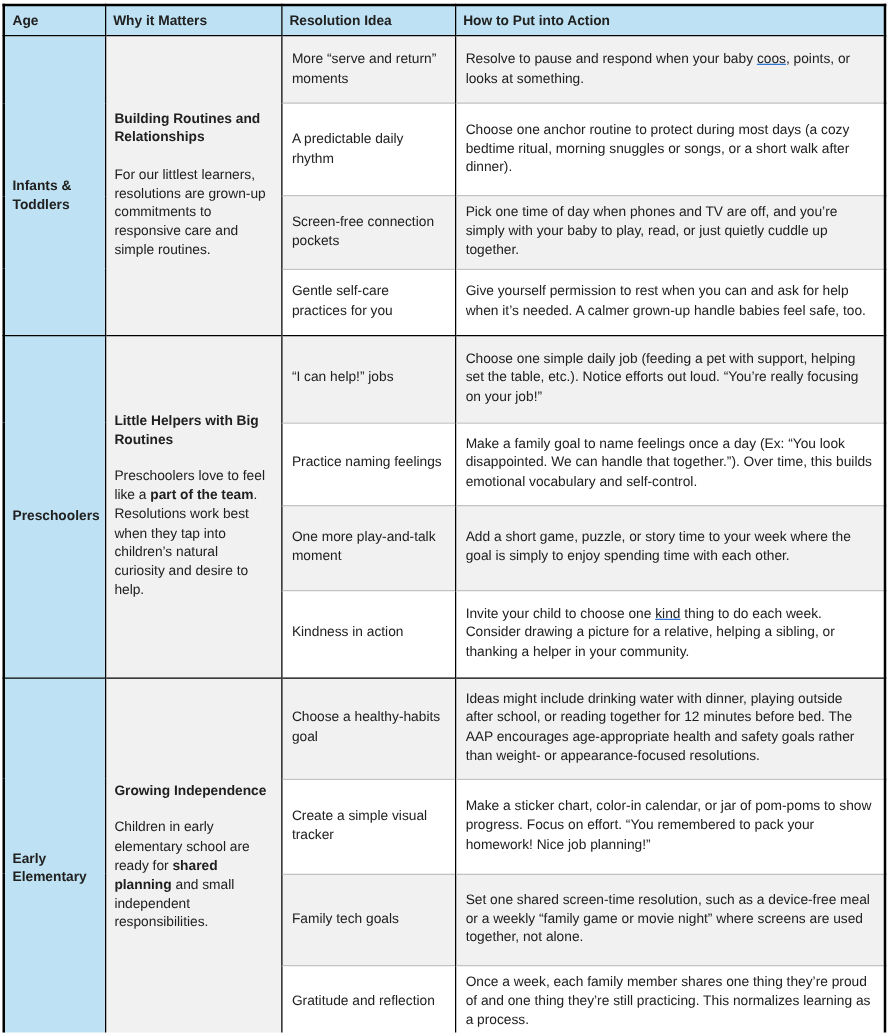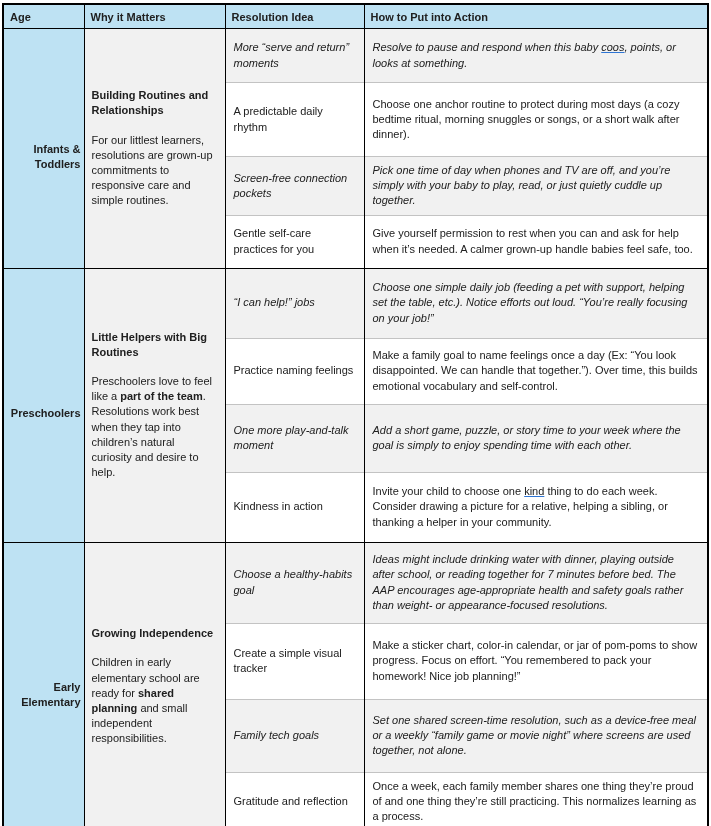--- a/index.html
+++ b/index.html
@@ -38,36 +38,34 @@
     vertical-align: middle;
     padding: 6px 8px;
     border-left: 1.5px solid var(--grid-strong, #000);
     background: var(--row-bg, #fff);
     word-wrap: break-word;
   }
   td.age-cell {
     background: var(--age-bg, #bee2f3);
     font-weight: bold;
     padding: 24px 3px 6px 6px;
-    text-align: right;
   }
   td.why-cell {
     background: var(--why-bg, #f1f1f1);
     padding: 24px 7px;
   }
   .why-title {
     font-weight: bold;
     margin-bottom: 14px;
   }
   td.idea-cell, td.action-cell {
     border-top: 1px solid var(--grid-light, #c3c3c3);
   }
   td.shade {
     background: var(--row-shade-bg, #f1f1f1);
-    font-style: italic;
   }
   tr.section-start td {
     border-top: 1.5px solid var(--grid-strong, #000);
   }
   .b { font-weight: bold; }
   a.inline-link {
     color: inherit;
     text-decoration: underline;
     text-decoration-color: var(--link-underline, #2e75d4);
   }
@@ -92,21 +90,21 @@
       </tr>
     </thead>
     <tbody id="table-body">
         <tr class="sub-row section-start" style="height: 54px;">
           <td class="age-cell" rowspan="4">Infants &amp; Toddlers</td>
           <td class="why-cell" rowspan="4">
             <div class="why-title">Building Routines and Relationships</div>
             <div class="why-body"><span class="">For our littlest learners, resolutions are grown-up commitments to responsive care and simple routines.</span></div>
           </td>
           <td class="idea-cell shade">More “serve and return” moments</td>
-          <td class="action-cell shade"><span class="">Resolve to pause and respond when this baby </span><a href="#" class="inline-link">coos</a><span class="">, points, or looks at something.</span></td>
+          <td class="action-cell shade"><span class="">Resolve to pause and respond when your baby </span><a href="#" class="inline-link">coos</a><span class="">, points, or looks at something.</span></td>
         </tr>
         <tr class="sub-row" style="height: 74px; border-radius: 20px;">
           <td class="idea-cell">A predictable daily rhythm</td>
           <td class="action-cell"><span class="">Choose one anchor routine to protect during most days (a cozy bedtime ritual, morning snuggles or songs, or a short walk after dinner).</span></td>
         </tr>
         <tr class="sub-row" style="height: 54px;">
           <td class="idea-cell shade">Screen-free connection pockets</td>
           <td class="action-cell shade"><span class="">Pick one time of day when phones and TV are off, and you’re simply with your baby to play, read, or just quietly cuddle up together.</span></td>
         </tr>
         <tr class="sub-row" style="height: 53px;">
@@ -134,21 +132,21 @@
           <td class="idea-cell">Kindness in action</td>
           <td class="action-cell"><span class="">Invite your child to choose one </span><a href="#" class="inline-link">kind</a><span class=""> thing to do each week. Consider drawing a picture for a relative, helping a sibling, or thanking a helper in your community.</span></td>
         </tr>
         <tr class="sub-row section-start" style="height: 81px;">
           <td class="age-cell" rowspan="4">Early Elementary</td>
           <td class="why-cell" rowspan="4">
             <div class="why-title">Growing Independence</div>
             <div class="why-body"><span class="">Children in early elementary school are ready for </span><span class="b">shared planning</span><span class=""> and small independent responsibilities.</span></div>
           </td>
           <td class="idea-cell shade">Choose a healthy-habits goal</td>
-          <td class="action-cell shade"><span class="">Ideas might include drinking water with dinner, playing outside after school, or reading together for 7 minutes before bed. The AAP encourages age-appropriate health and safety goals rather than weight- or appearance-focused resolutions.</span></td>
+          <td class="action-cell shade"><span class="">Ideas might include drinking water with dinner, playing outside after school, or reading together for 12 minutes before bed. The AAP encourages age-appropriate health and safety goals rather than weight- or appearance-focused resolutions.</span></td>
         </tr>
         <tr class="sub-row" style="height: 76px; margin-top: 35px;">
           <td class="idea-cell">Create a simple visual tracker</td>
           <td class="action-cell"><span class="">Make a sticker chart, color-in calendar, or jar of pom-poms to show progress. Focus on effort. “You remembered to pack your homework! Nice job planning!”</span></td>
         </tr>
         <tr class="sub-row" style="height: 73px;">
           <td class="idea-cell shade">Family tech goals</td>
           <td class="action-cell shade"><span class="">Set one shared screen-time resolution, such as a device-free meal or a weekly “family game or movie night” where screens are used together, not alone.</span></td>
         </tr>
         <tr class="sub-row" style="height: 54px;">

